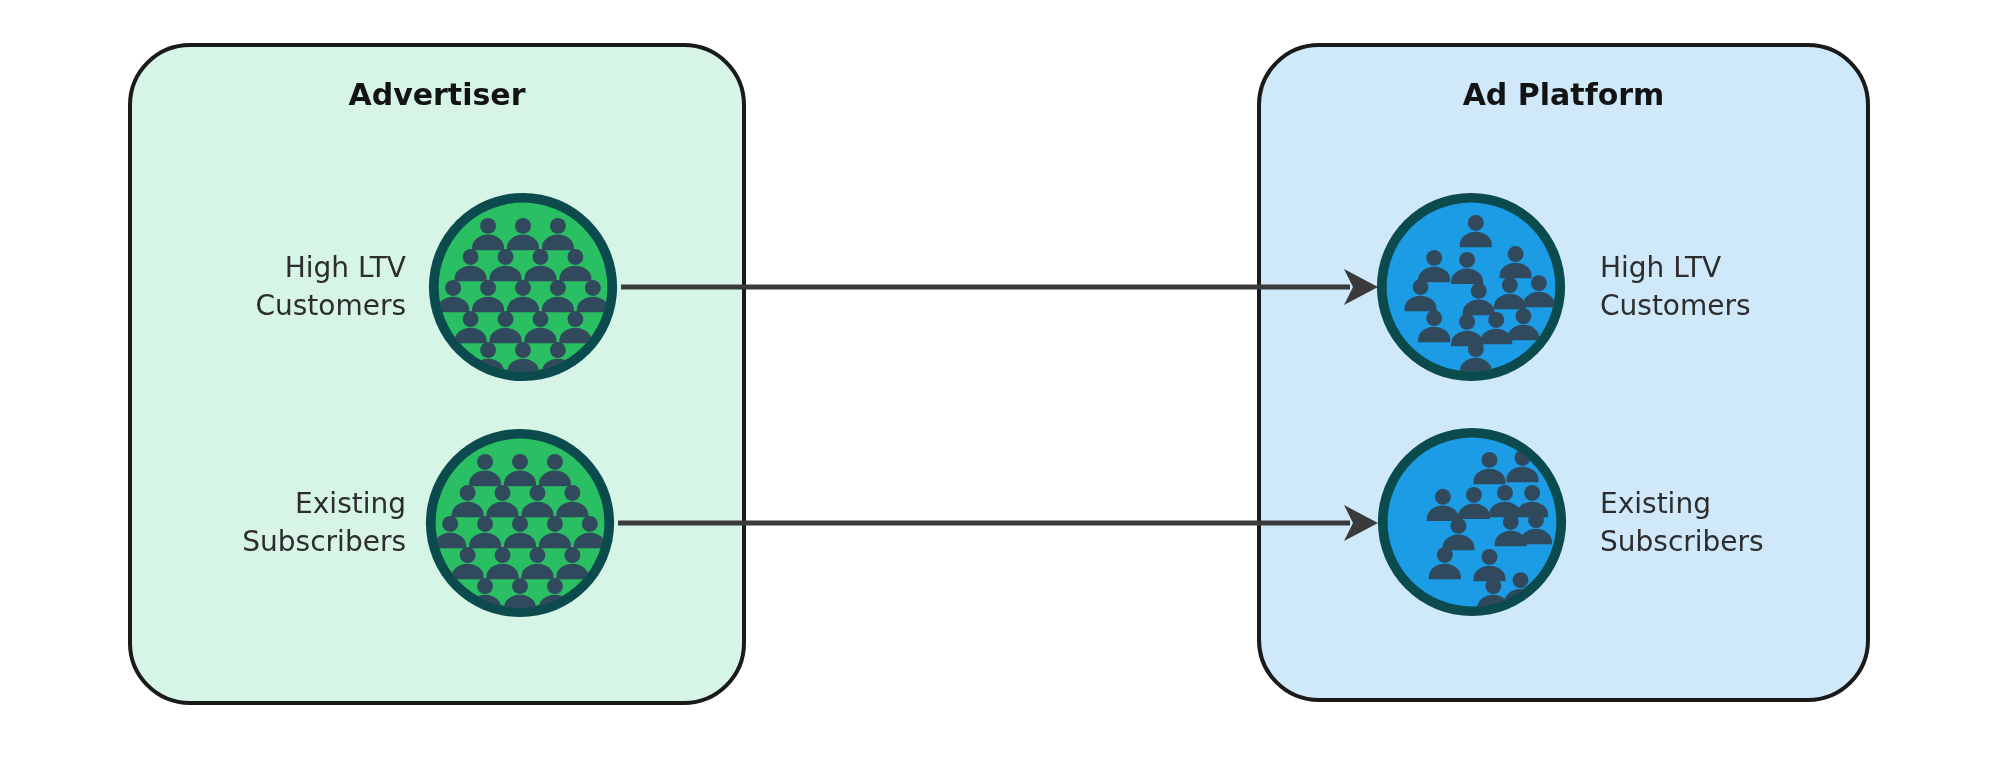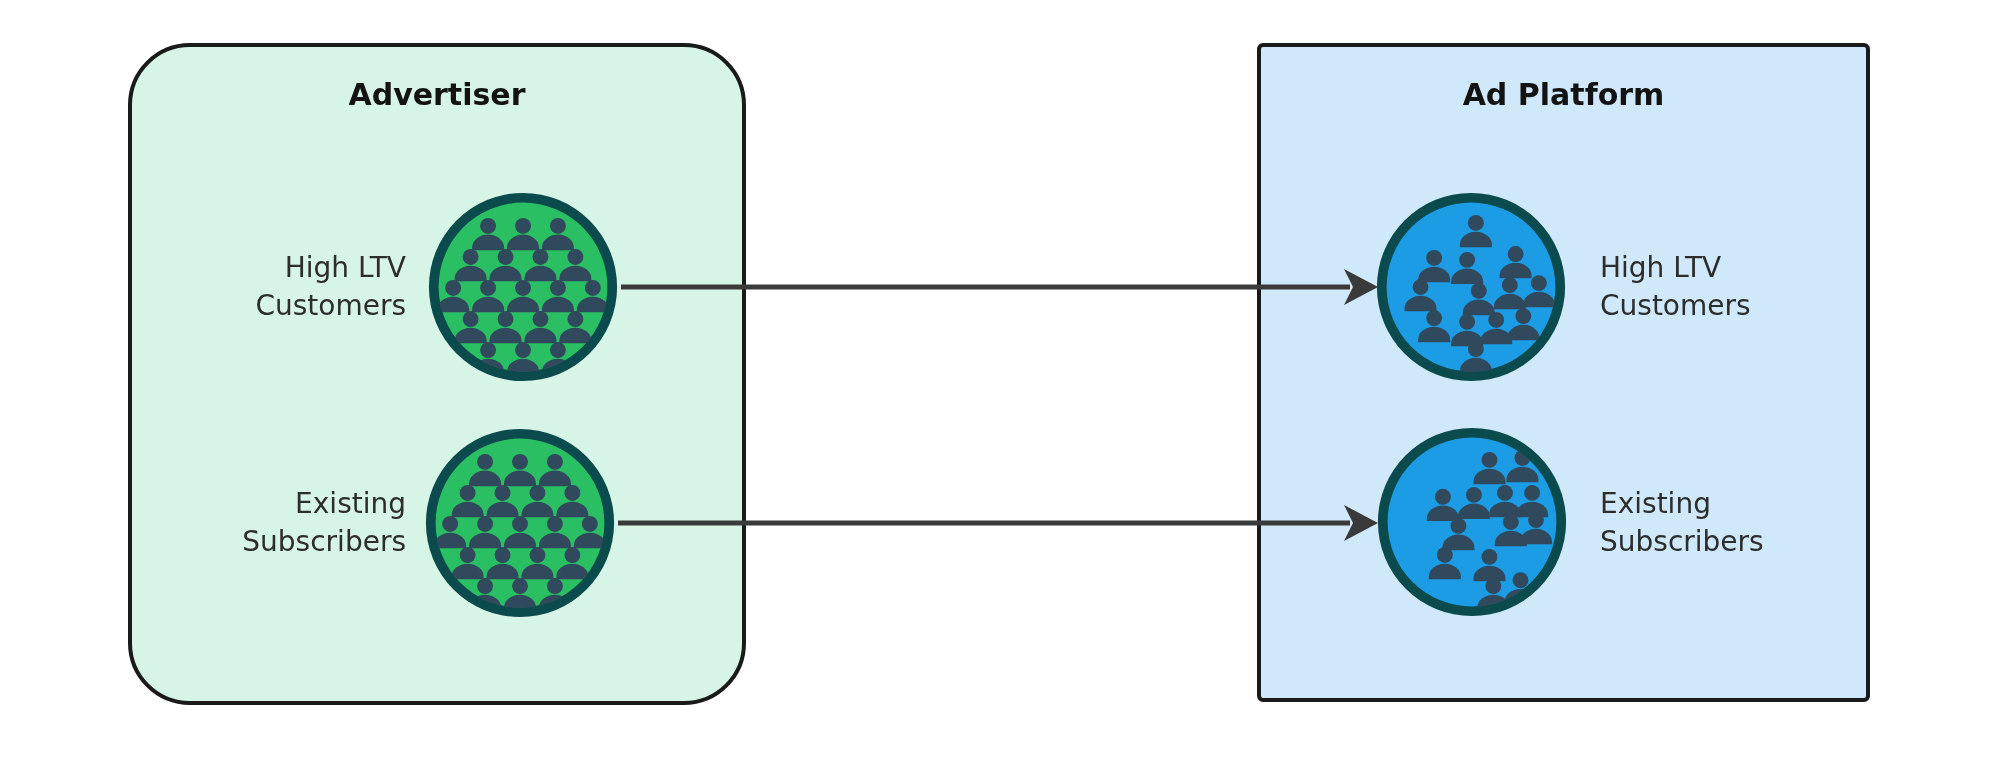--- a/index.html
+++ b/index.html
@@ -17,21 +17,20 @@
     border: 4px solid var(--box-border, #1a1a1a);
     border-radius: 62px;
   }
   .box-advertiser {
     left: 128px; top: 43px; width: 618px; height: 662px;
     background: var(--adv-fill, #d7f5e6);
   }
   .box-platform {
     left: 1257px; top: 43px; width: 613px; height: 659px;
     background: var(--plat-fill, #cfe9fb);
-    border-radius: 6px;
   }
   .box-title {
     margin-top: 30px;
     text-align: center;
     font-size: 30px;
     font-weight: bold;
     line-height: 36px;
     color: var(--title-text, #131313);
   }
   .crowd {

